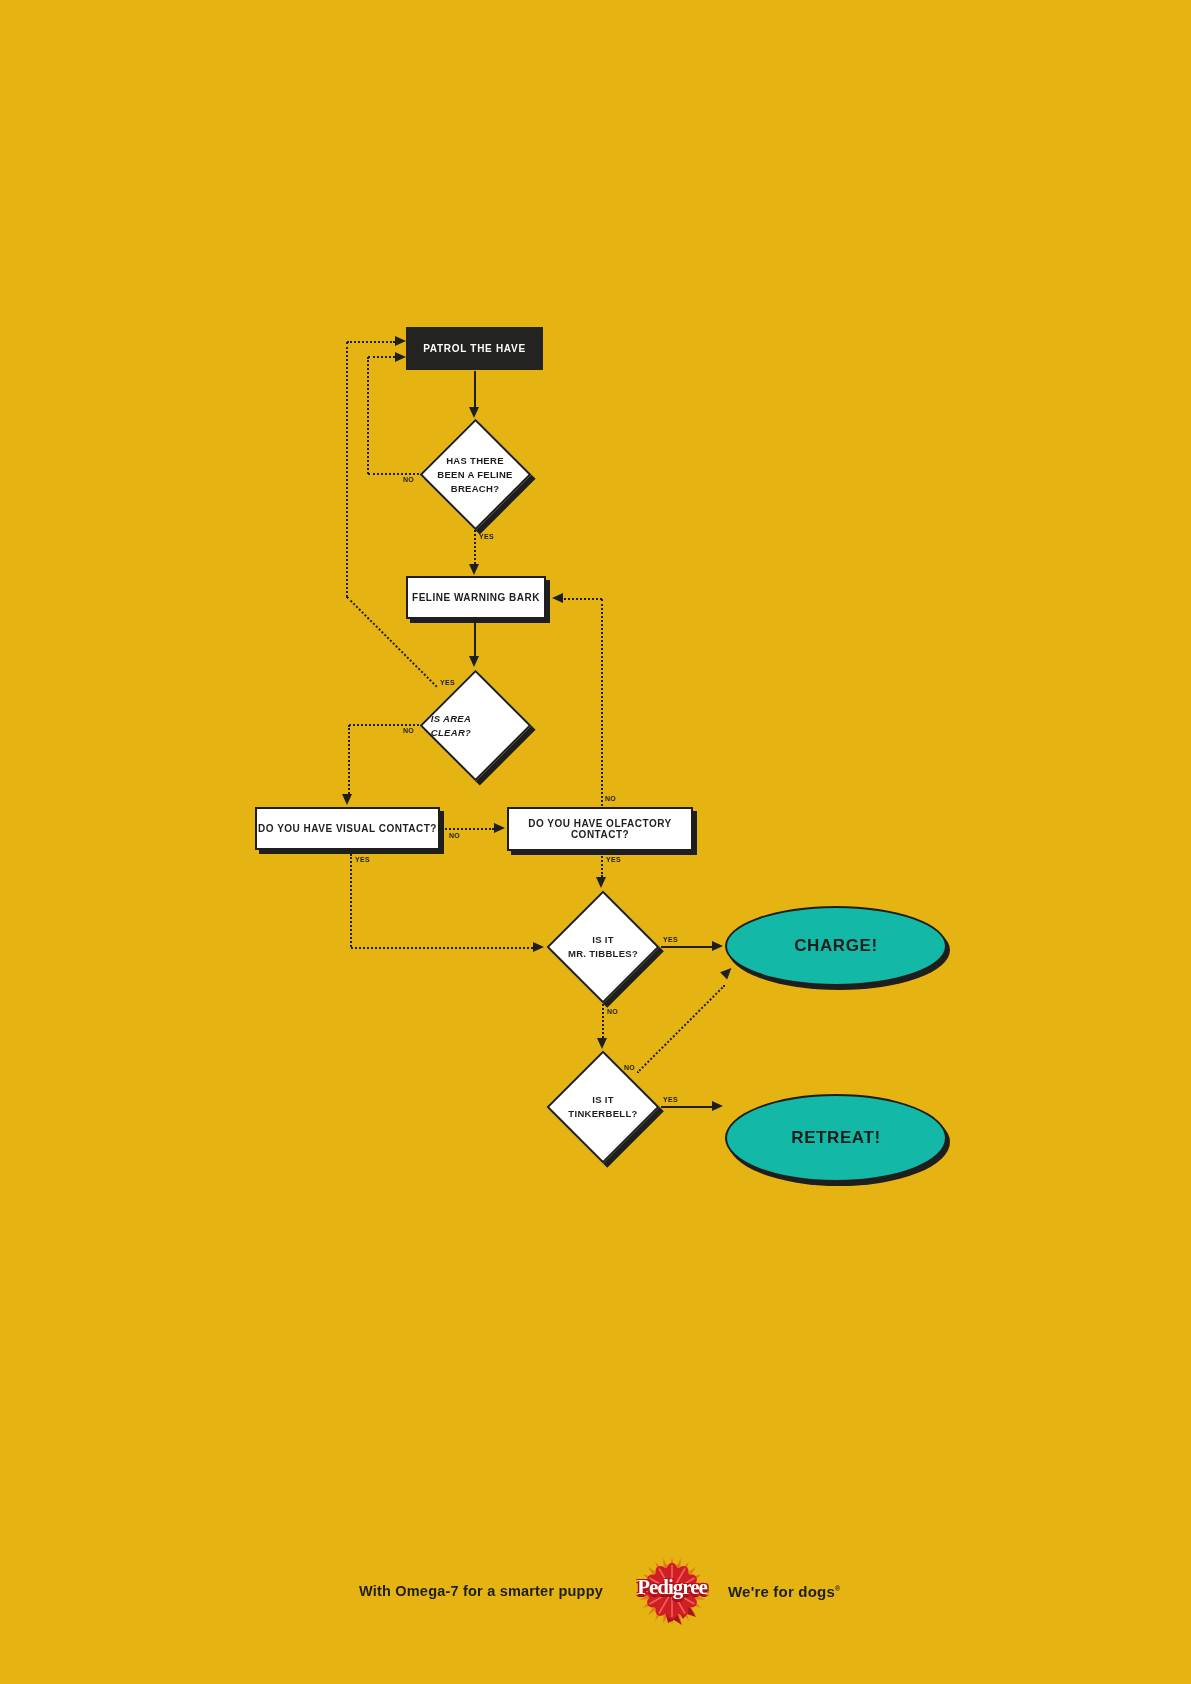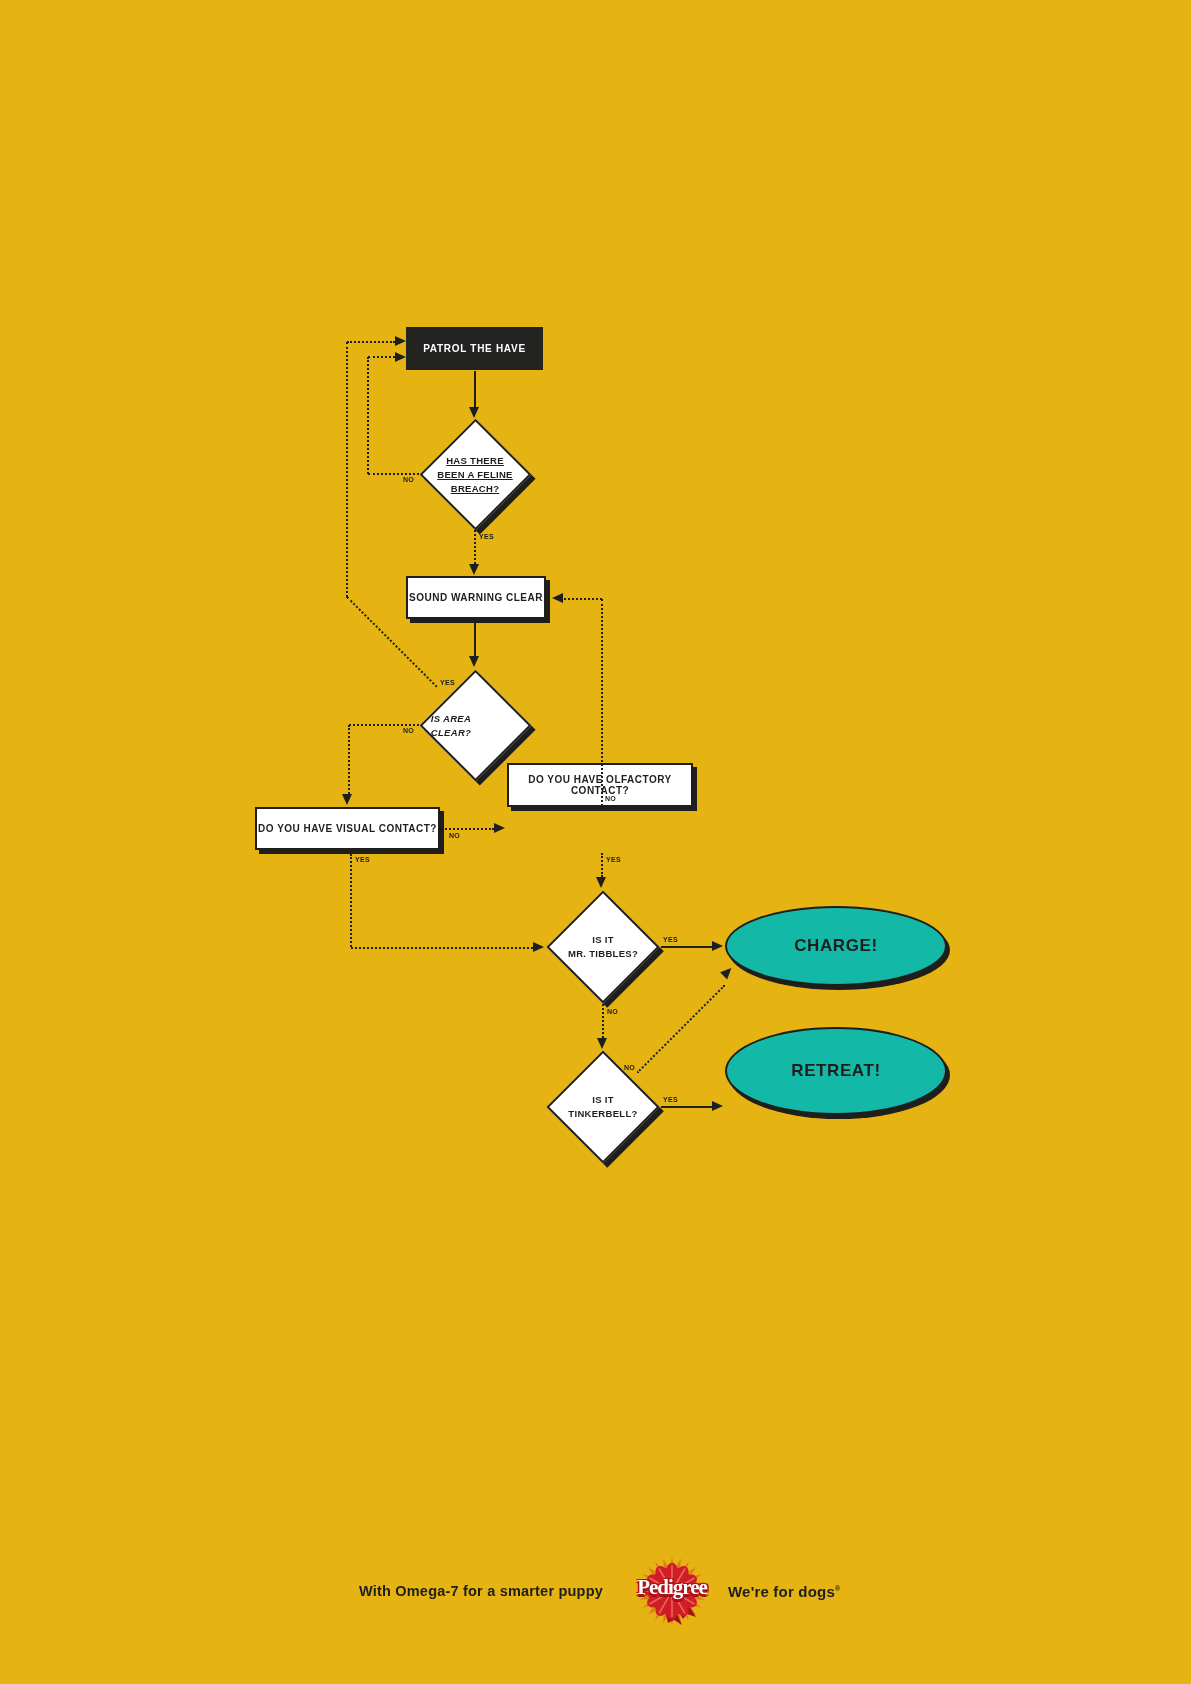--- a/index.html
+++ b/index.html
@@ -49,53 +49,53 @@
 </head>
 <body>
 
 <div class="canvas">
 
   <div class="rect-black" style="left:406px;top:327px;width:137px;height:43px;">
     <span class="lbl">PATROL THE HAVE</span>
   </div>
 
   <div class="diamond" style="left:436px;top:435px;width:79px;height:79px;"></div>
-  <div class="dlabel" style="left:425px;top:445px;width:100px;height:60px;text-decoration:underline;">HAS THERE
+  <div class="dlabel" style="left:425px;top:445px;width:100px;height:60px;">HAS THERE
 BEEN A FELINE
 BREACH?</div>
 
   <div class="rect" style="left:406px;top:576px;width:140px;height:43px;">
-    <span class="lbl">SOUND WARNING CLEAR</span>
+    <span class="lbl">FELINE WARNING BARK</span>
   </div>
 
   <div class="diamond" style="left:436px;top:686px;width:79px;height:79px;"></div>
   <div class="dlabel" style="left:401px;top:696px;width:100px;height:60px;font-style:italic;">IS AREA
 CLEAR?</div>
 
   <div class="rect" style="left:255px;top:807px;width:185px;height:43px;">
     <span class="lbl">DO YOU HAVE VISUAL CONTACT?</span>
   </div>
 
-  <div class="rect" style="left:507px;top:763px;width:186px;height:44px;">
+  <div class="rect" style="left:507px;top:807px;width:186px;height:44px;">
     <span class="lbl">DO YOU HAVE OLFACTORY CONTACT?</span>
   </div>
 
   <div class="diamond" style="left:563px;top:907px;width:80px;height:80px;"></div>
   <div class="dlabel" style="left:553px;top:917px;width:100px;height:60px;">IS IT
 MR. TIBBLES?</div>
 
   <div class="diamond" style="left:563px;top:1067px;width:80px;height:80px;"></div>
   <div class="dlabel" style="left:553px;top:1077px;width:100px;height:60px;">IS IT
 TINKERBELL?</div>
 
   <div class="ellipse" style="left:725px;top:906px;width:222px;height:80px;">
     <span class="lbl">CHARGE!</span>
   </div>
 
-  <div class="ellipse" style="left:725px;top:1027px;width:222px;height:88px;">
+  <div class="ellipse" style="left:725px;top:1094px;width:222px;height:88px;">
     <span class="lbl">RETREAT!</span>
   </div>
 
   <div class="vsol" style="left:474px;top:371px;height:36px;"></div>
   <div class="ah ah-d" style="left:469px;top:407px;"></div>
 
   <div class="vsol" style="left:474px;top:621px;height:35px;"></div>
   <div class="ah ah-d" style="left:469px;top:656px;"></div>
 
   <div class="hsol" style="left:661px;top:946px;width:51px;"></div>

